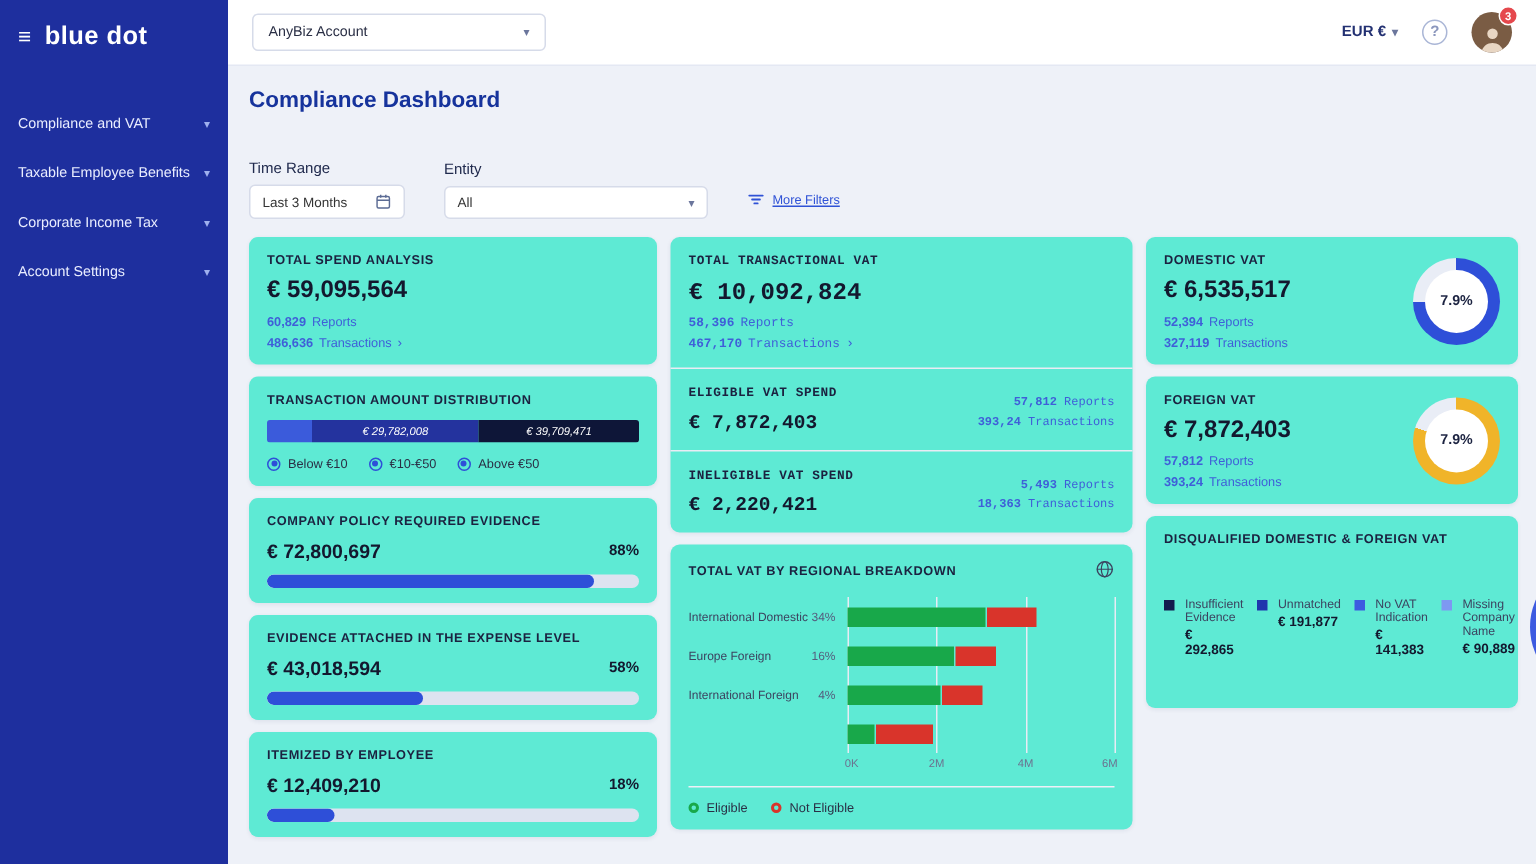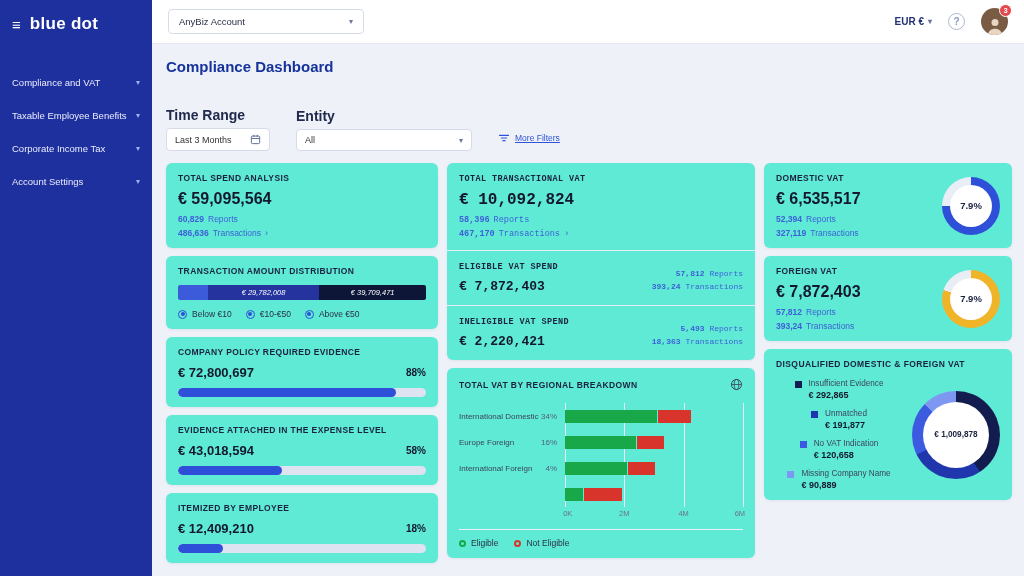--- a/index.html
+++ b/index.html
@@ -24,21 +24,21 @@
   .chev { font-size:8px; color:#6b769c; }
   .help { width:17px; height:17px; border:1.5px solid #aab6d6; border-radius:50%; color:#8b97bd; font-size:10px; display:flex; align-items:center; justify-content:center; cursor:pointer; font-weight:bold; }
   .avatar-wrap { position:relative; cursor:pointer; }
   .avatar { width:27px; height:27px; border-radius:50%; background:#7a5c44; display:flex; align-items:flex-end; justify-content:center; overflow:hidden; }
   .badge { position:absolute; top:-4px; right:-4px; min-width:13px; height:13px; background:#e5484d; border-radius:50%; color:#fff; font-size:7.5px; font-weight:bold; display:flex; align-items:center; justify-content:center; border:1.5px solid #fff; }
 
   
   .main { position:absolute; left:152px; top:44px; right:0; bottom:0; padding:14px 14px 10px 14px; }
   .page-title { color:#16339c; font-size:15px; font-weight:bold; margin-bottom:32px; }
   .filters { display:flex; align-items:flex-end; gap:26px; margin-bottom:12px; }
-  .fgroup label { display:block; font-size:14px; font-weight:bold; color:#202a4d; margin-bottom:5px; }
+  .fgroup label { display:block; font-size:10px; font-weight:normal; color:#202a4d; margin-bottom:5px; }
   .fcontrol { background:#fff; border:1px solid #d6dbe9; border-radius:4px; padding:5px 8px; font-size:9px; color:#333; display:flex; align-items:center; justify-content:space-between; cursor:pointer; }
   .fcontrol.time { width:104px; }
   .fcontrol.entity { width:176px; }
   .more-filters { display:flex; align-items:center; gap:5px; font-size:8.5px; color:#2f52d6; cursor:pointer; padding-bottom:7px; }
   .more-filters .txt { text-decoration:underline; }
 
   
   .grid { display:grid; grid-template-columns:272px 308px 248px; gap:9px; align-items:start; }
   .col { display:flex; flex-direction:column; gap:8px; }
   .card { background:#5eead4; border-radius:6px; padding:10px 12px; box-shadow:0 1px 3px rgba(25,39,90,.07); }
@@ -100,21 +100,21 @@
   .donut-card { display:flex; align-items:center; justify-content:space-between; }
   .donut { border-radius:50%; position:relative; flex:0 0 auto; }
   .donut .hole { position:absolute; background:#fff; border-radius:50%; display:flex; align-items:center; justify-content:center; font-weight:bold; color:#1b2240; }
   .donut.sm { width:58px; height:58px; }
   .donut.sm .hole { inset:8px; font-size:9.5px; }
   .donut.lg { width:88px; height:88px; }
   .donut.lg .hole { inset:11px; font-size:8.2px; }
 
   
   .dcontent { display:flex; align-items:center; gap:10px; margin-top:10px; }
-  .dlist { flex:1; display:flex; flex-direction:column; gap:9px;align-items:center; }
+  .dlist { flex:1; display:flex; flex-direction:row; gap:9px; }
   .ditem { display:flex; gap:7px; }
   .sq { width:7px; height:7px; margin-top:2px; flex:0 0 auto; }
   .dlabel { font-size:8.2px; color:#3c4460; }
   .damount { font-size:9px; font-weight:bold; color:#13182e; margin-top:2px; }
 </style>
 </head>
 <body>
 
 <div class="app">
 
@@ -446,21 +446,21 @@
                 <i class="sq" style="background:#1f36ad"></i>
                 <div>
                     <div class="dlabel">Unmatched</div>
                     <div class="damount">€ 191,877</div>
                   </div>
               </div>
               <div class="ditem">
                 <i class="sq" style="background:#3d5be0"></i>
                 <div>
                     <div class="dlabel">No VAT Indication</div>
-                    <div class="damount">€ 120,658</div>
+                    <div class="damount">€ 141,383</div>
                   </div>
               </div>
               <div class="ditem">
                 <i class="sq" style="background:#7e98f2"></i>
                 <div>
                     <div class="dlabel">Missing Company Name</div>
                     <div class="damount">€ 90,889</div>
                   </div>
               </div>
             </div>

